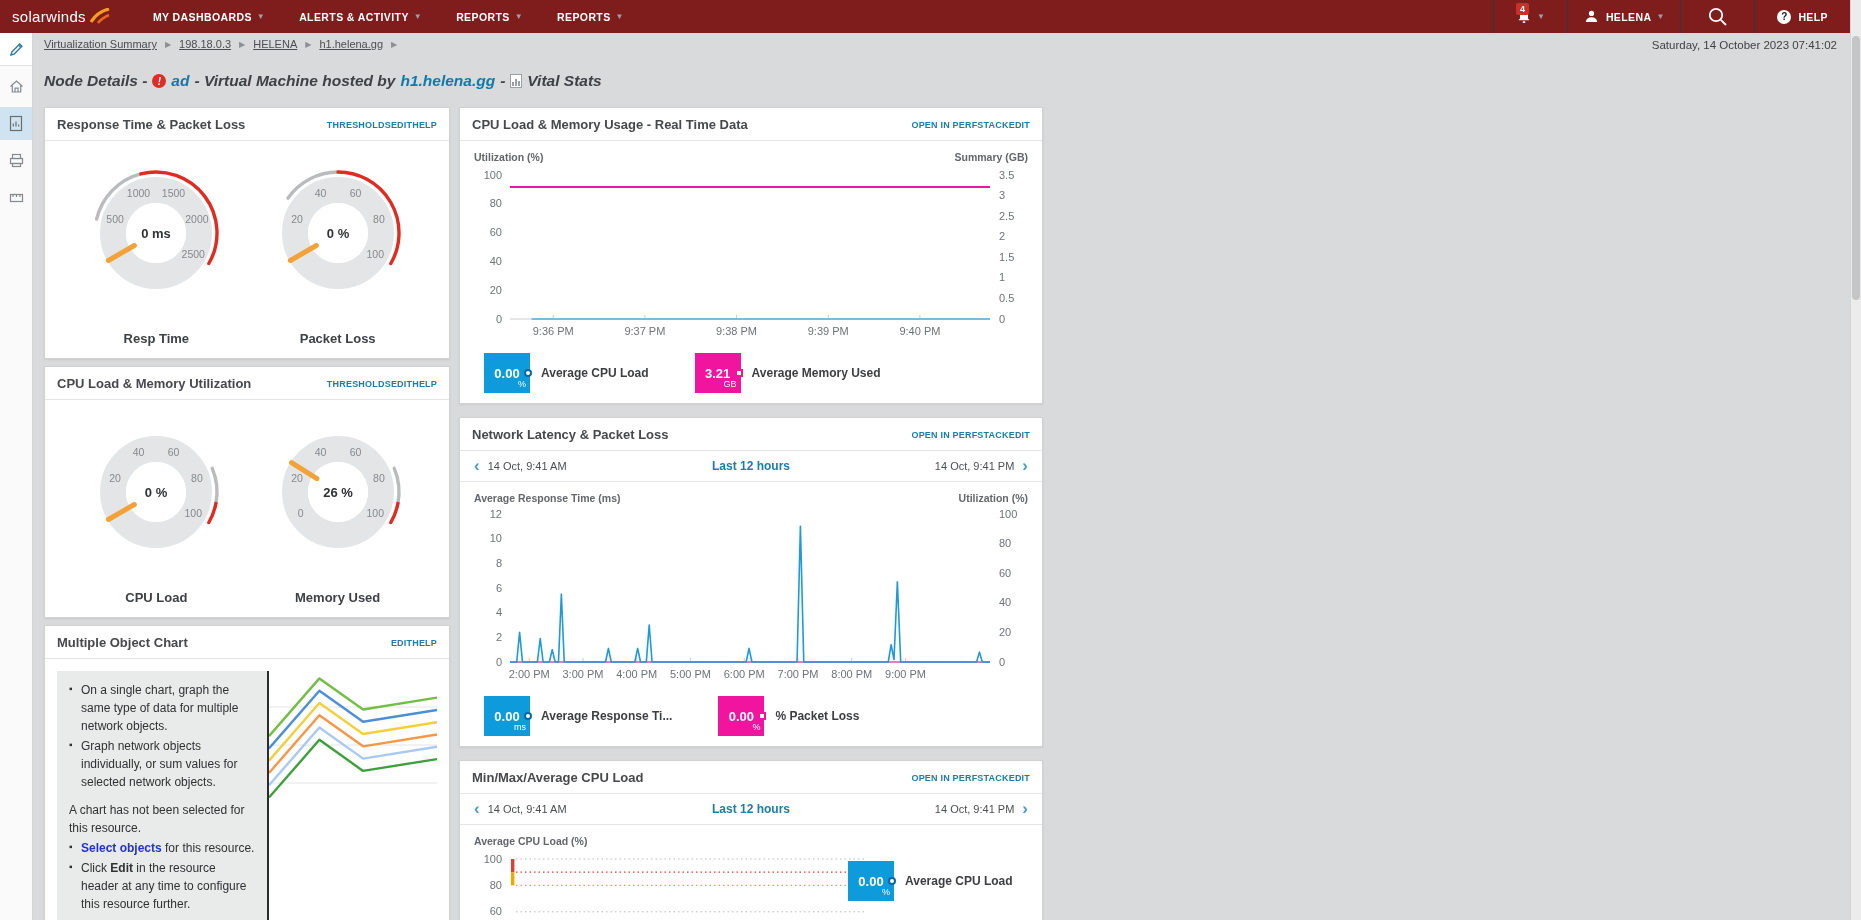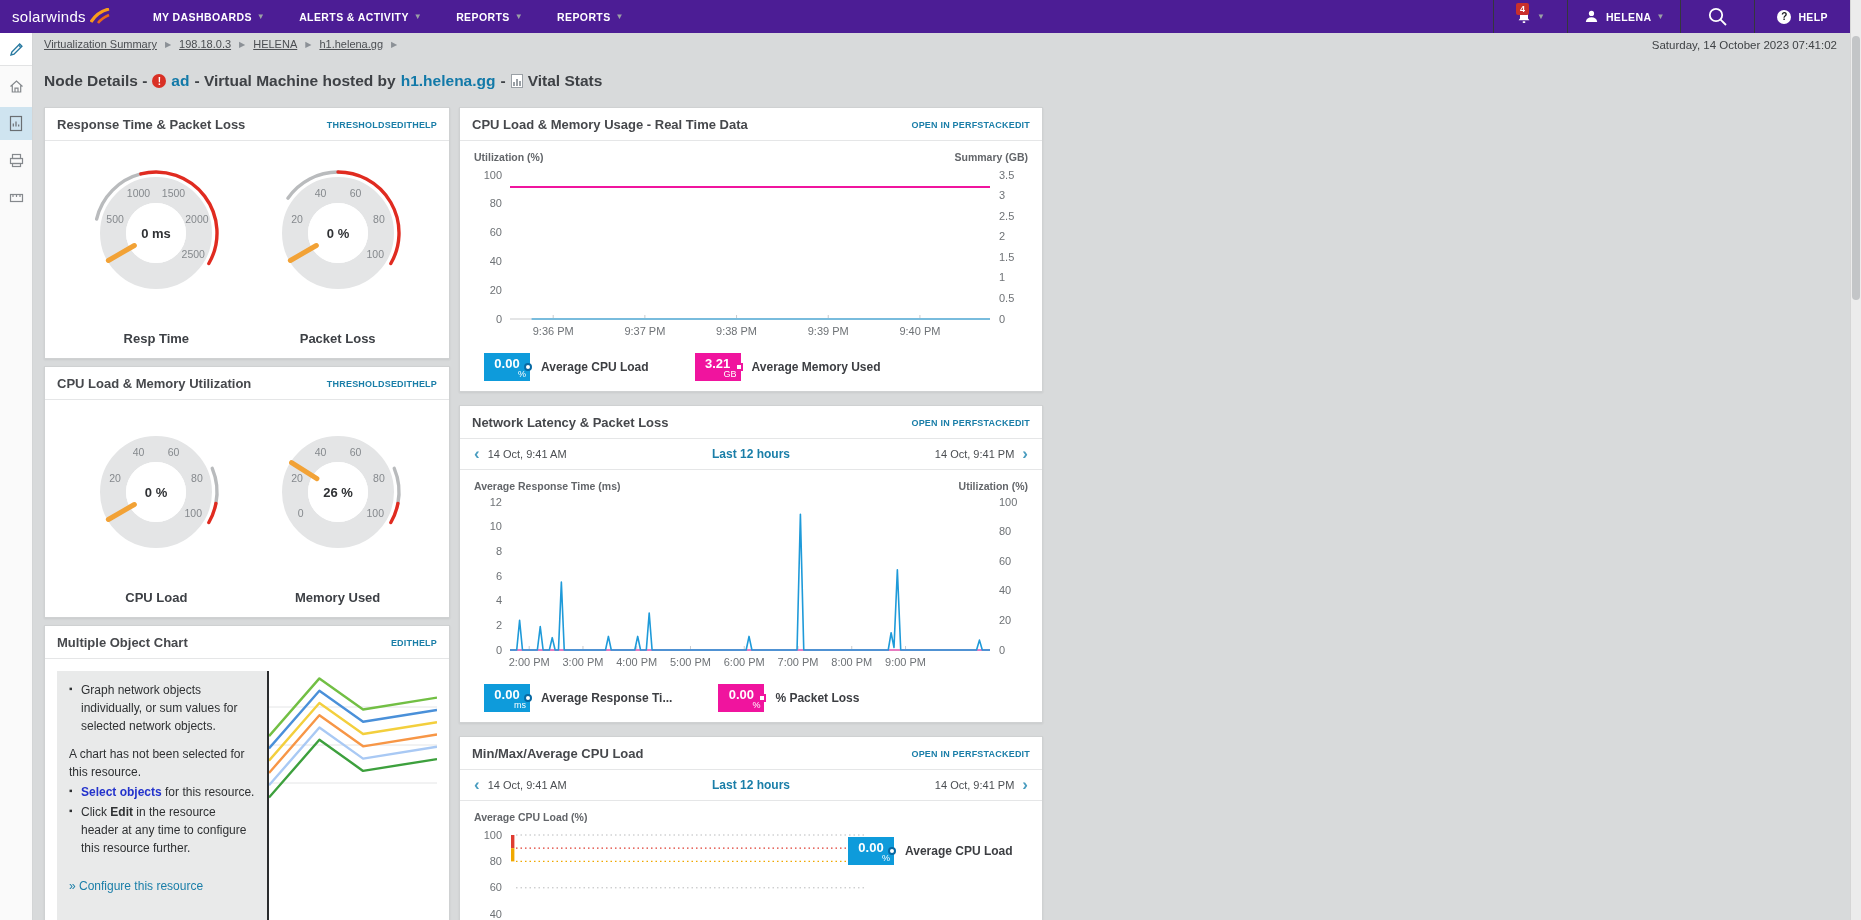--- a/index.html
+++ b/index.html
@@ -1,20 +1,20 @@
 <!DOCTYPE html>
 <html><head>
 <meta charset="utf-8">
 <style>
   * { margin:0; padding:0; box-sizing:border-box; }
   html,body { width:1861px; height:920px; overflow:hidden; background:#d8dadb;
               font-family:"Liberation Sans", sans-serif; }
 
   
-  .topbar { position:absolute; left:0; top:0; width:1850px; height:33px; background:#4c1d95;
+  .topbar { position:absolute; left:0; top:0; width:1850px; height:33px; background:#7f1d1d;
             display:flex; align-items:center; z-index:30; }
   .brand { display:flex; align-items:center; margin-left:12px; gap:4px; }
   .brand-text { color:#fff; font-size:15px; letter-spacing:.3px; }
   .menu { display:flex; align-items:center; height:100%; margin-left:26px; }
   .menu-item { color:#fff; font-size:10.5px; font-weight:bold; letter-spacing:.4px;
                padding:0 17px; height:100%; display:flex; align-items:center; cursor:pointer; }
   .caret { color:#9aa0a6; font-size:8px; margin-left:5px; }
   .top-right { margin-left:auto; display:flex; align-items:center; height:100%; }
   .top-cell { height:100%; display:flex; align-items:center; padding:0 16px;
               border-left:1px solid #34373d; color:#fff; cursor:pointer; position:relative; }
@@ -31,21 +31,21 @@
                  display:flex; align-items:center; justify-content:center; cursor:pointer; }
   .rail-icon { height:33px; display:flex; align-items:center; justify-content:center; cursor:pointer; margin-top:4px; }
   .rail-icon.active { background:#cfe4f0; }
 
   
   .crumbs { position:absolute; left:44px; top:38px; display:flex; align-items:center; font-size:11px; color:#4b4e52; }
   .crumb { text-decoration:underline; cursor:pointer; }
   .crumb-sep { color:#8b9096; font-size:8px; margin:0 8px; }
   .page-date { position:absolute; right:24px; top:39px; font-size:11.5px; color:#3f4245; }
   .page-title { position:absolute; left:44px; top:72px; font-size:15.5px; font-weight:bold; color:#3e4145;
-                display:flex; align-items:center; gap:5px; }
+                display:flex; align-items:center; gap:5px;font-style:italic; }
   .title-link { color:#1279a8; cursor:pointer; }
   .alert-dot { width:14px; height:14px; border-radius:50%; background:#d93025; color:#fff; font-size:10px;
                font-weight:bold; display:flex; align-items:center; justify-content:center; }
   .vs-icon { width:12px; height:14px; border:1px solid #9aa0a5; background:#fff; display:inline-flex;
              align-items:flex-end; justify-content:center; gap:1px; padding:1px; }
   .vs-icon i { display:block; width:2px; background:#9aa0a5; }
 
   
   .col-left  { position:absolute; left:44px;  top:107px; width:406px; }
   .col-right { position:absolute; left:459px; top:107px; width:584px; }
@@ -71,21 +71,21 @@
   .cfg-link { color:#1a7ea8; cursor:pointer; display:inline-block; margin-top:10px; }
   .moc-axis { width:2px; background:#2a2c2e; height:268px; }
   .moc-chart { flex:1; }
 
   
   .axis-labels { display:flex; padding:10px 14px 0; font-size:10.5px; font-weight:bold; color:#63666a; }
   .axis-labels .right { margin-left:auto; }
   .chart-wrap { position:relative; padding:2px 14px 0; }
   .legend { display:flex; gap:46px; padding:8px 0 10px 24px; }
   .legend-entry { display:flex; align-items:center; position:relative; }
-  .lbox { width:46px; height:28px; color:#fff; text-align:center; padding-top:4px; }
+  .lbox { width:46px; height:40px; color:#fff; text-align:center; padding-top:14px; }
   .lval { font-size:13px; font-weight:bold; line-height:13px; }
   .lunit { font-size:9px; text-align:right; padding-right:4px; line-height:9px; }
   .lmark { width:8px; height:8px; background:#fff; border:2px solid #0769a3; margin-left:-6px; z-index:2; }
   .lmark.circle { border-radius:50%; }
   .llabel { font-size:12px; font-weight:bold; color:#3c3e42; margin-left:9px; white-space:nowrap; }
 
   .time-nav { display:flex; align-items:center; padding:8px 14px; border-bottom:1px solid #e5e6e7; font-size:11px; color:#4b4e52; }
   .tn-left, .tn-right { display:flex; align-items:center; gap:8px; width:180px; }
   .tn-right { margin-left:auto; justify-content:flex-end; }
   .tn-center { flex:1; text-align:center; font-size:12px; font-weight:bold; color:#1a7ea8; cursor:pointer; }
@@ -309,20 +309,21 @@
     <div class="panel-head">
       <span class="panel-title">Multiple Object Chart</span>
       <span class="panel-links">
         <span class="panel-link">EDIT</span>
         <span class="panel-link">HELP</span>
       </span>
     </div>
     <div class="moc-body">
       <div class="moc-info">
         <ul>
+          <li>On a single chart, graph the same type of data for multiple network objects.</li>
           <li>Graph network objects individually, or sum values for selected network objects.</li>
         </ul>
         <div>A chart has not been selected for this resource.</div>
         <ul style="margin-top:2px;">
           <li><span class="sel-link">Select objects</span><span> for this resource.</span></li>
           <li><span>Click </span><b>Edit</b><span> in the resource header at any time to configure this resource further.</span></li>
         </ul>
         <span class="cfg-link">» Configure this resource</span>
       </div>
       <div class="moc-axis"></div>

